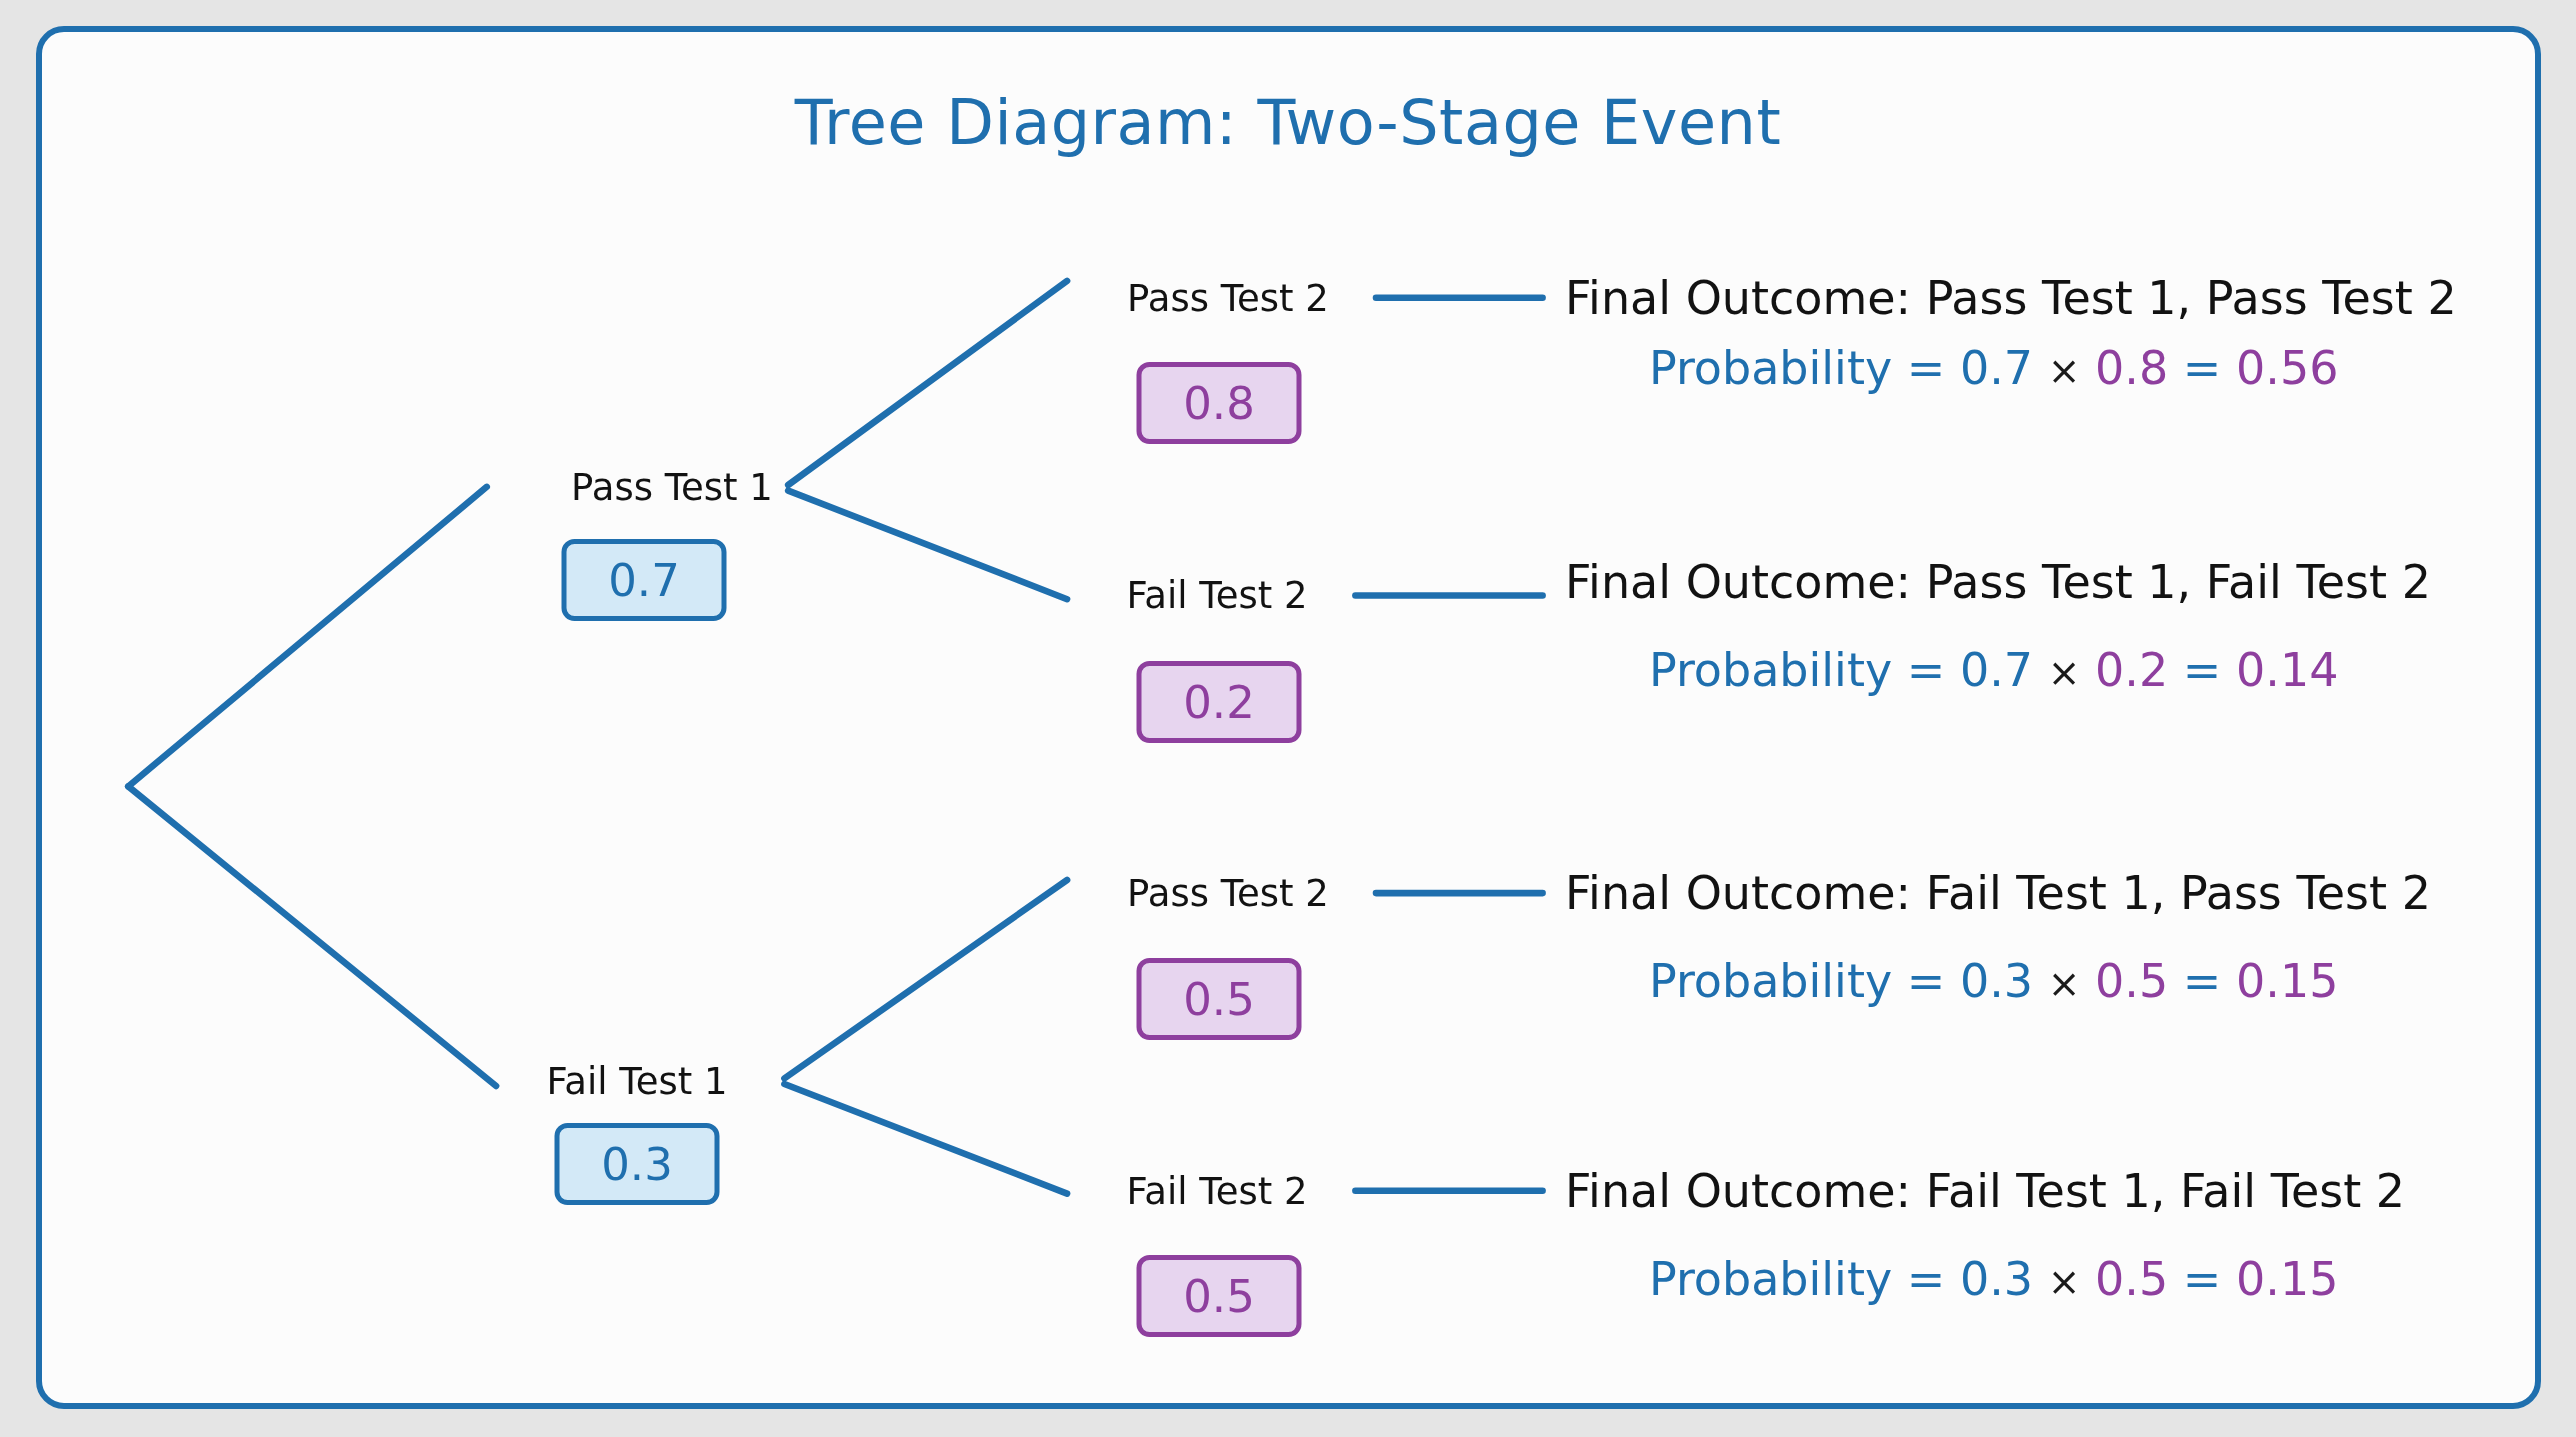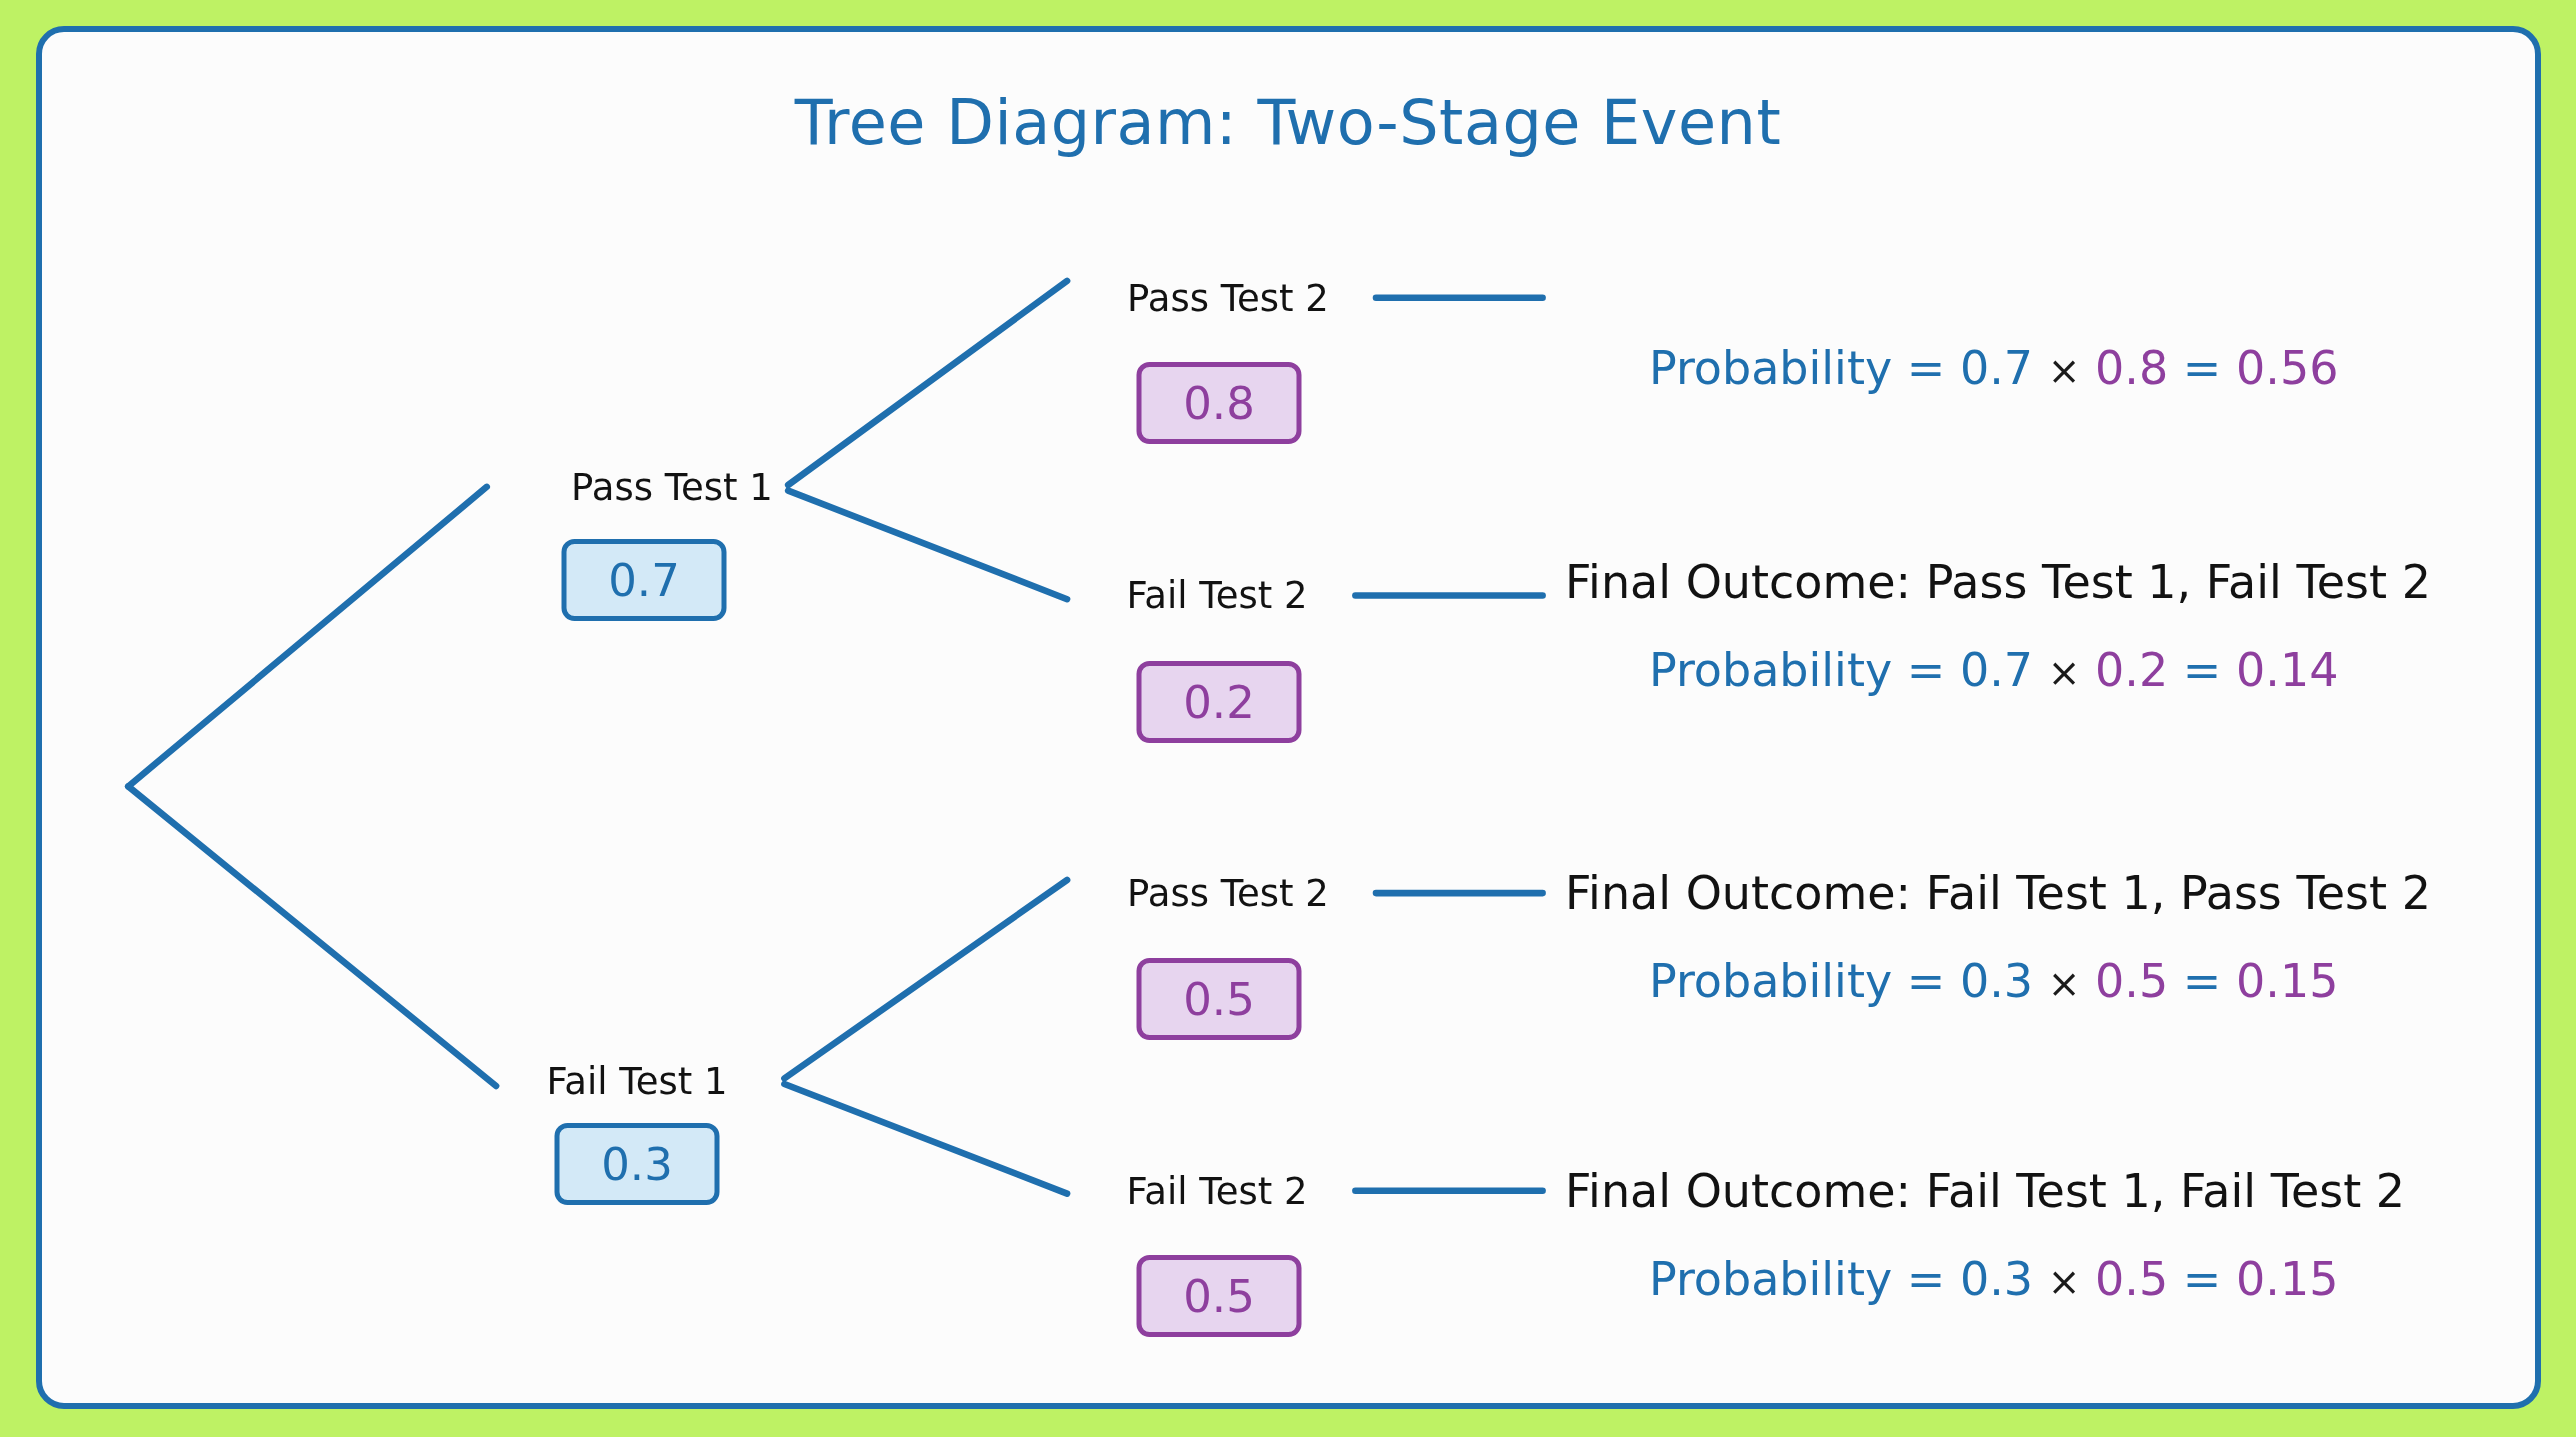--- a/index.html
+++ b/index.html
@@ -4,21 +4,21 @@
 <style>
   html, body {
     margin: 0;
     padding: 0;
     background: #ffffff;
   }
   #root {
     position: relative;
     width: 2576px;
     height: 1438px;
-    background: #bef264;
+    background: #e5e5e5;
     font-family: "DejaVu Sans", sans-serif;
     overflow: hidden;
   }
   #frame {
     position: absolute;
     left: 36px;
     top: 26px;
     width: 2505px;
     height: 1383px;
     box-sizing: border-box;
@@ -130,20 +130,21 @@
 
   <div class="node-label" style="left:1217px; top:595px;">Fail Test 2</div>
   <div class="badge purple" style="left:1219px; top:702px;">0.2</div>
 
   <div class="node-label" style="left:1228px; top:893px;">Pass Test 2</div>
   <div class="badge purple" style="left:1219px; top:999px;">0.5</div>
 
   <div class="node-label" style="left:1217px; top:1191px;">Fail Test 2</div>
   <div class="badge purple" style="left:1219px; top:1296px;">0.5</div>
 
+  <div class="outcome" style="left:1565px; top:298px;">Final Outcome: Pass Test 1, Pass Test 2</div>
   <div class="prob-line" style="left:1649px; top:368px;">
     <span class="c-blue">Probability</span>
     <span class="c-blue">=</span>
     <span class="c-blue">0.7</span>
     <span class="c-dark">×</span>
     <span class="c-purple">0.8</span>
     <span class="c-blue">=</span>
     <span class="c-purple">0.56</span>
   </div>
 

